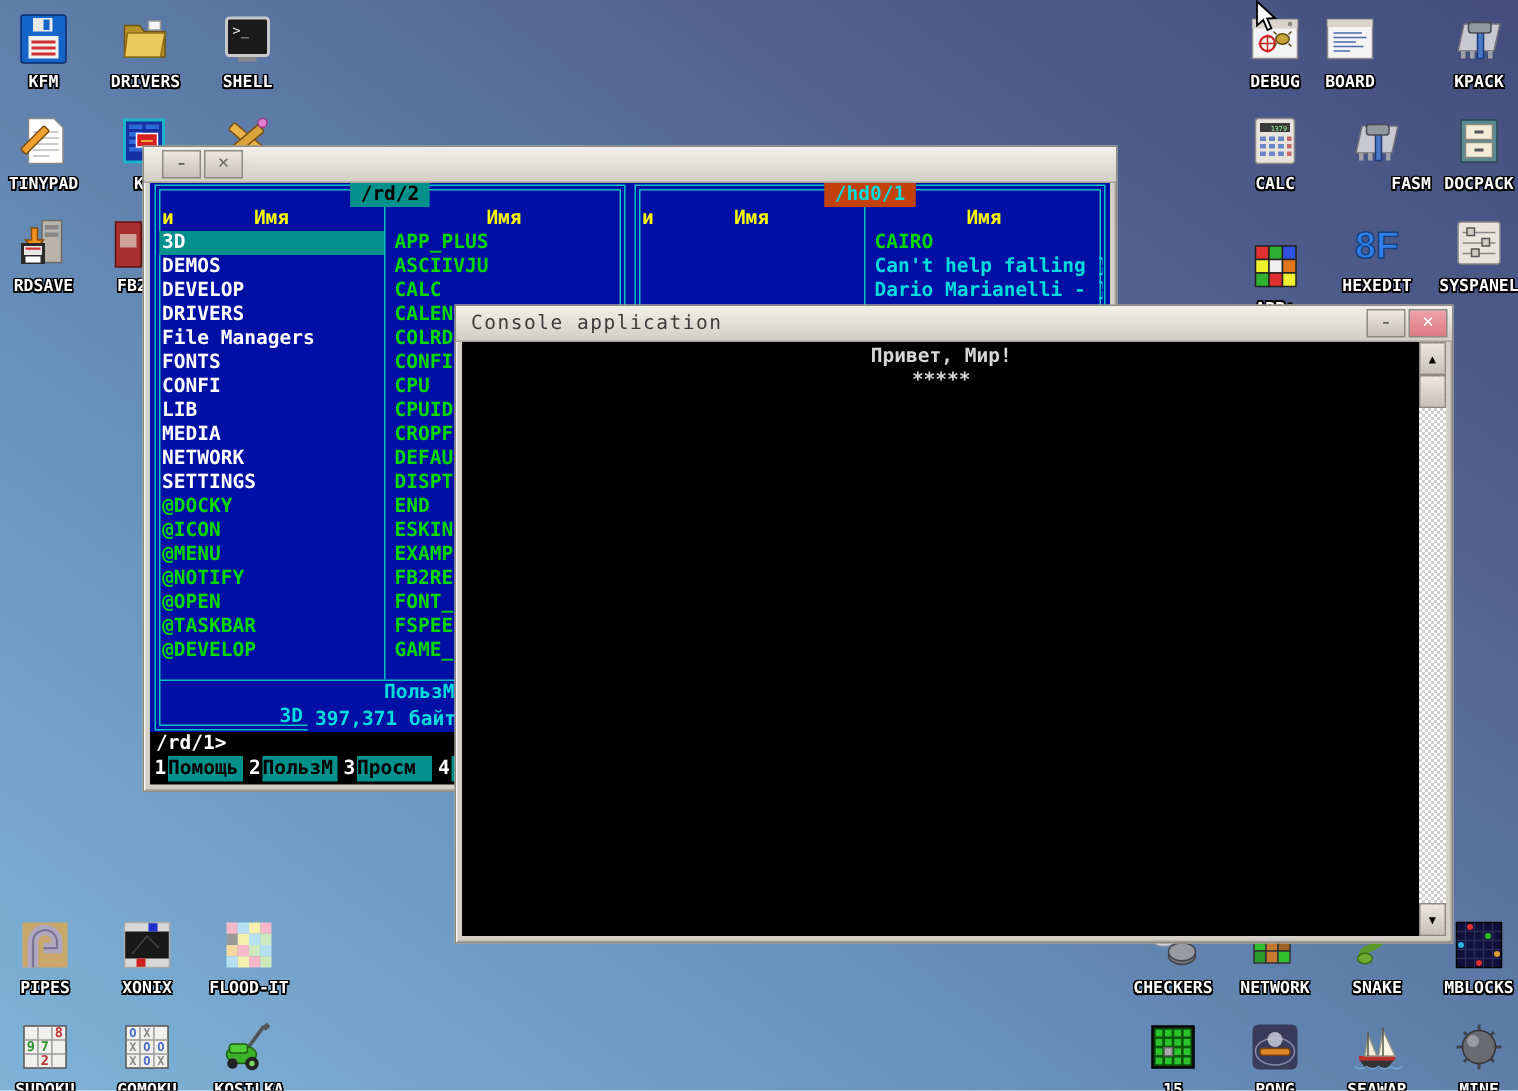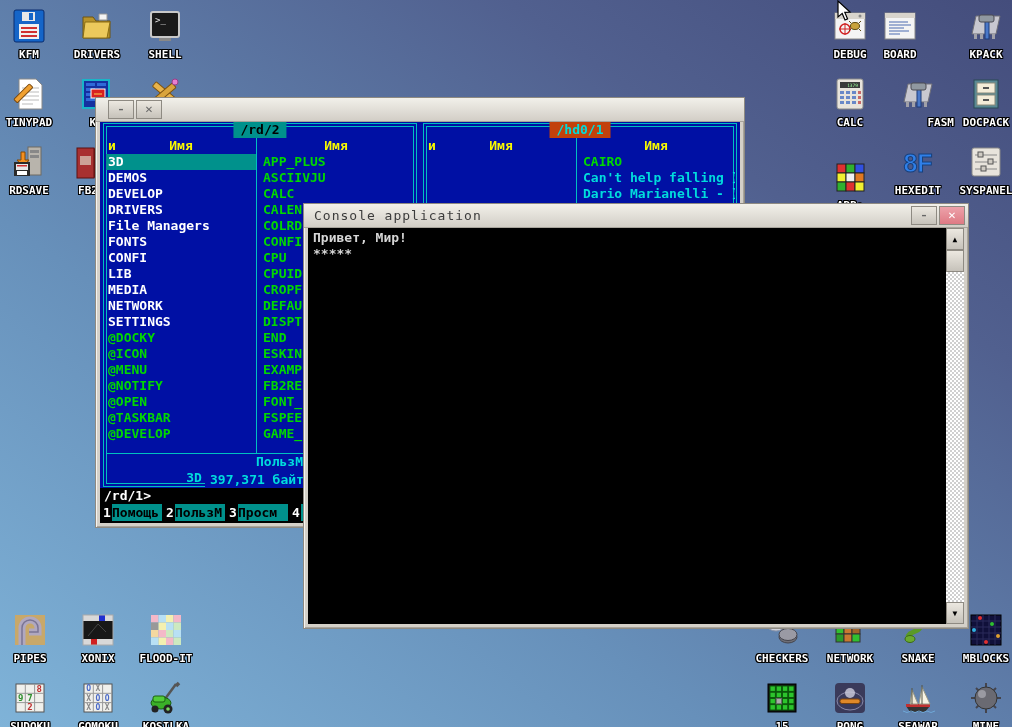--- a/index.html
+++ b/index.html
@@ -60,21 +60,21 @@
     padding:0 5px;color:#00dcdc;font:bold 13px "DejaVu Sans Mono",monospace;z-index:3;white-space:pre;}
   .cmdrow{height:16px;background:#000;color:#fff;font:bold 13px/16px "DejaVu Sans Mono",monospace;padding-left:4px;white-space:pre;}
   .fnrow{height:17px;background:#000;display:flex;padding-left:2px;font:bold 13px/17px "DejaVu Sans Mono",monospace;}
   .fk{display:flex;margin-right:3px;}
   .fk .num{color:#fff;width:10px;text-align:center;}
   .fk .lbl{background:#00918c;color:#000;width:50px;overflow:hidden;white-space:pre;}
   
   .console-win{left:303px;top:203px;width:664px;height:424px;z-index:20;}
   .console-client{position:absolute;left:4px;right:4px;top:24px;bottom:4px;background:#000;}
   .console-lines{position:absolute;top:2px;left:5px;right:22px;color:#d6d6d6;
-    font:bold 13px/16px "DejaVu Sans Mono",monospace;white-space:pre;}
+    font:bold 13px/16px "DejaVu Sans Mono",monospace;white-space:pre;text-align:center;}
   .scrollbar{position:absolute;top:0;right:0;width:18px;height:100%;
     background-color:#fff;
     background-image:conic-gradient(#cfcfcf 25%,transparent 0 50%,#cfcfcf 0 75%,transparent 0);
     background-size:4px 4px;}
   .sb-btn{position:absolute;left:0;width:18px;height:22px;border:1px solid #8e8a82;box-sizing:border-box;
     background:linear-gradient(#ece8e0,#c6c2ba);display:flex;align-items:center;justify-content:center;
     font-size:8px;color:#000;}
   .sb-up{top:0;}
   .sb-thumb{top:22px;}
   .sb-down{bottom:0;}

